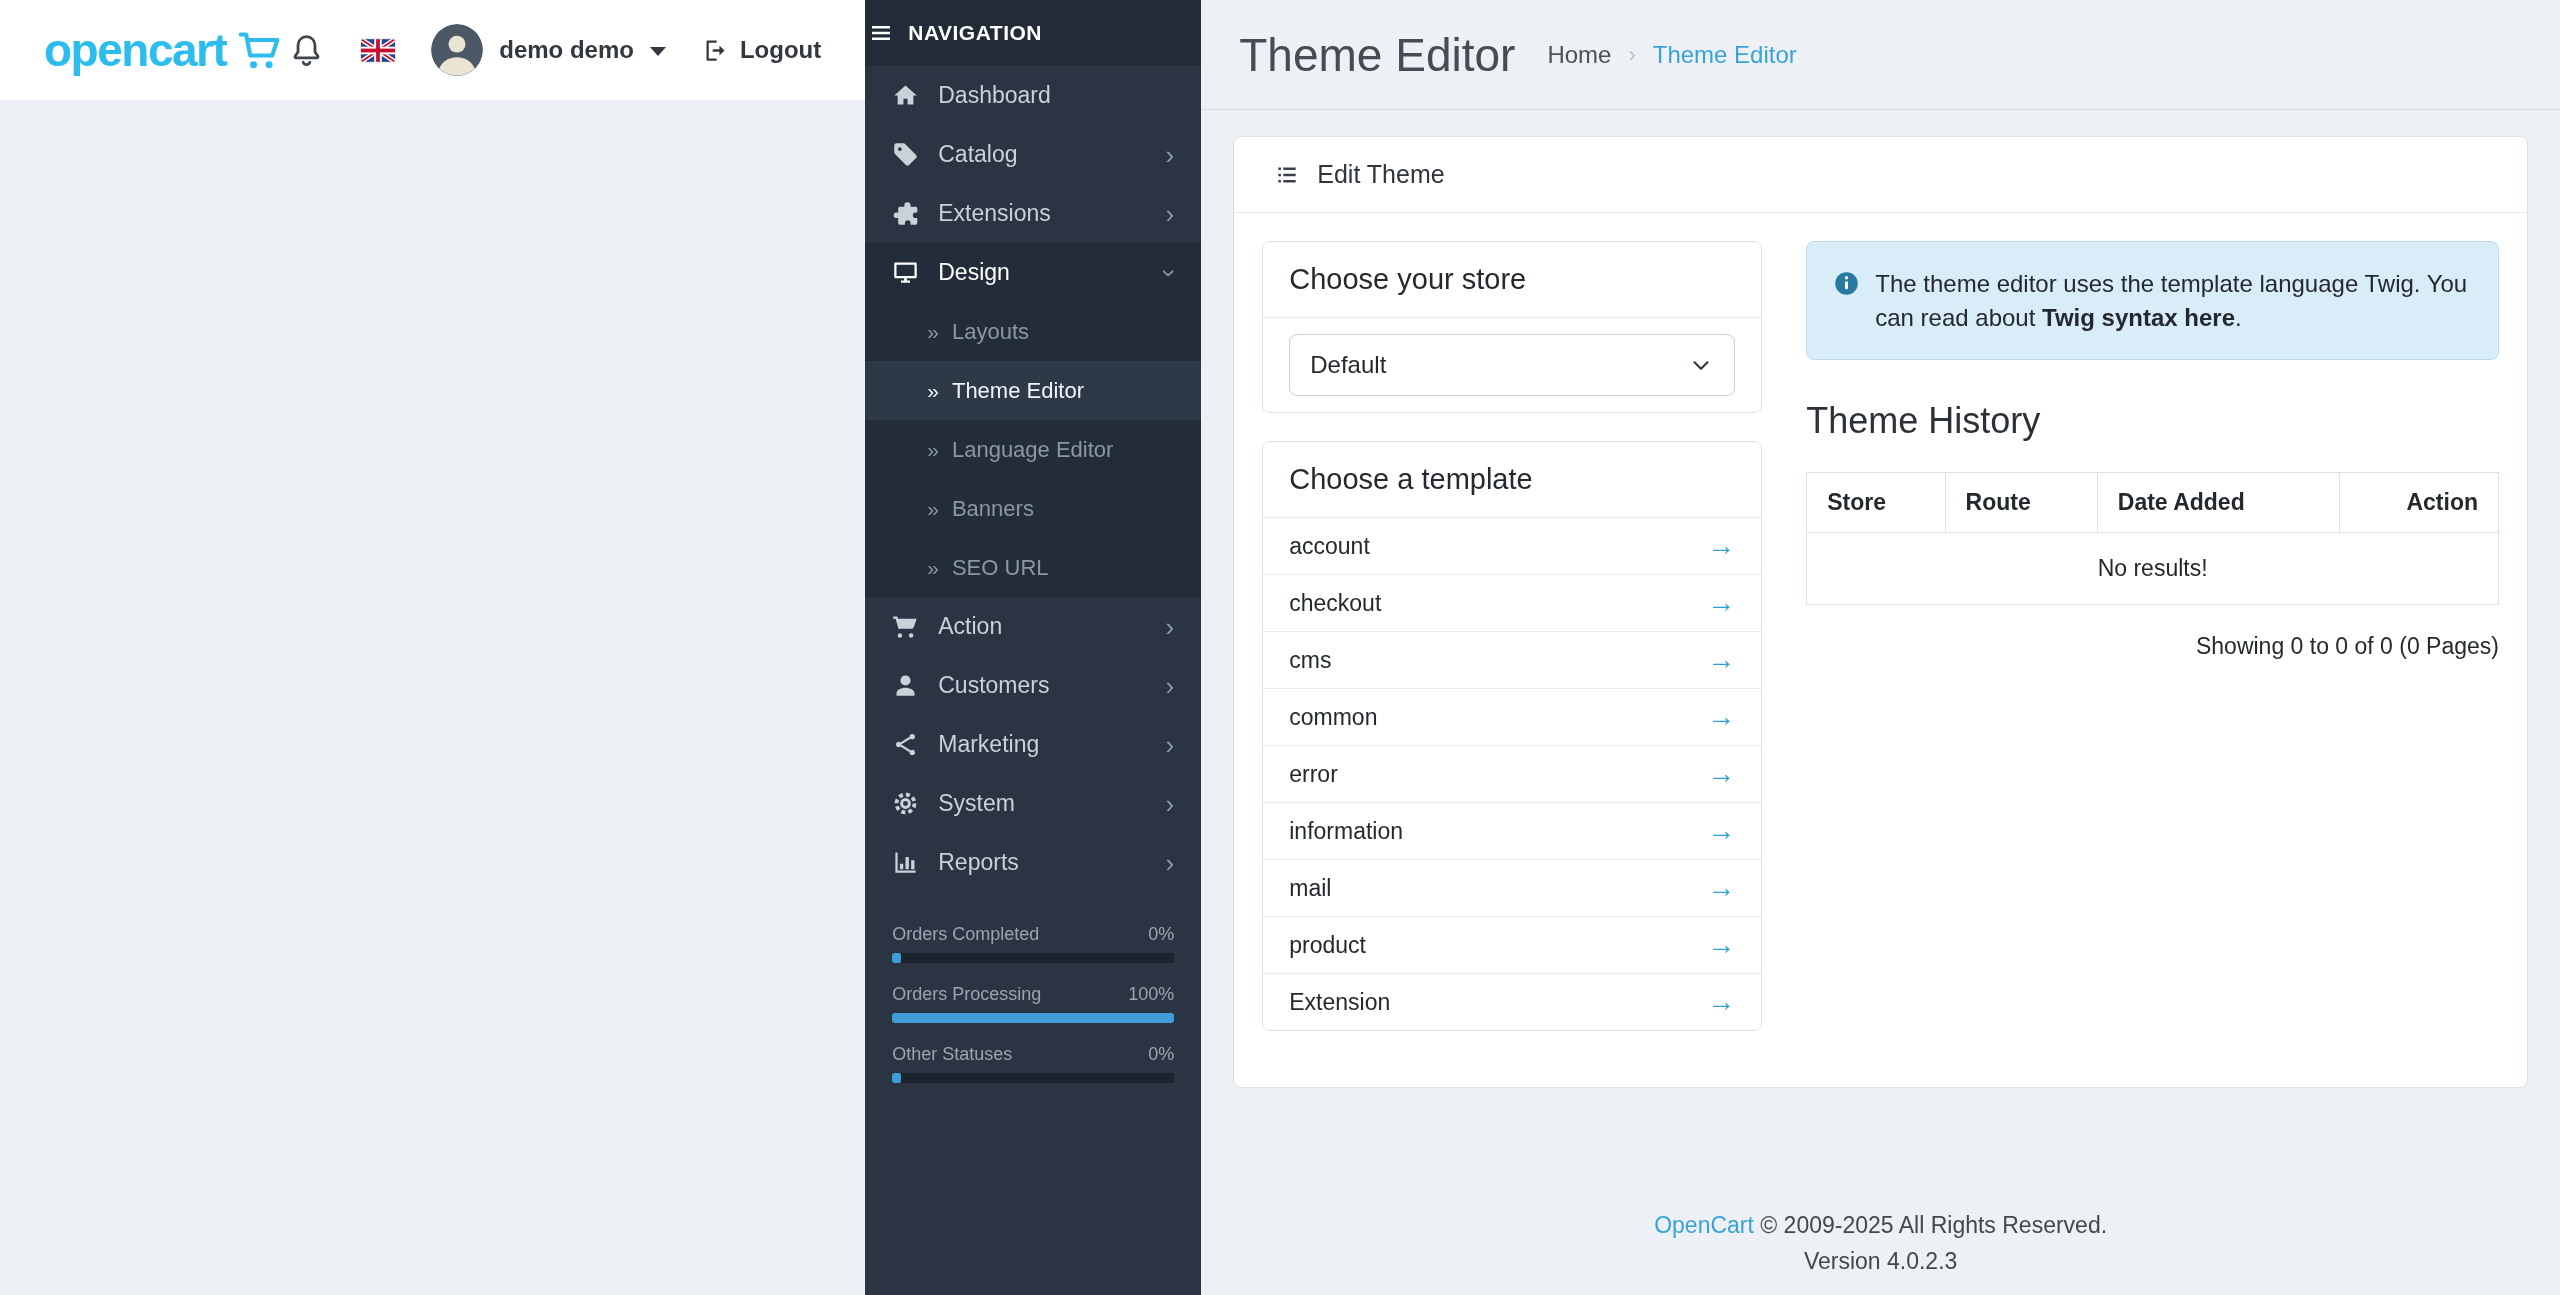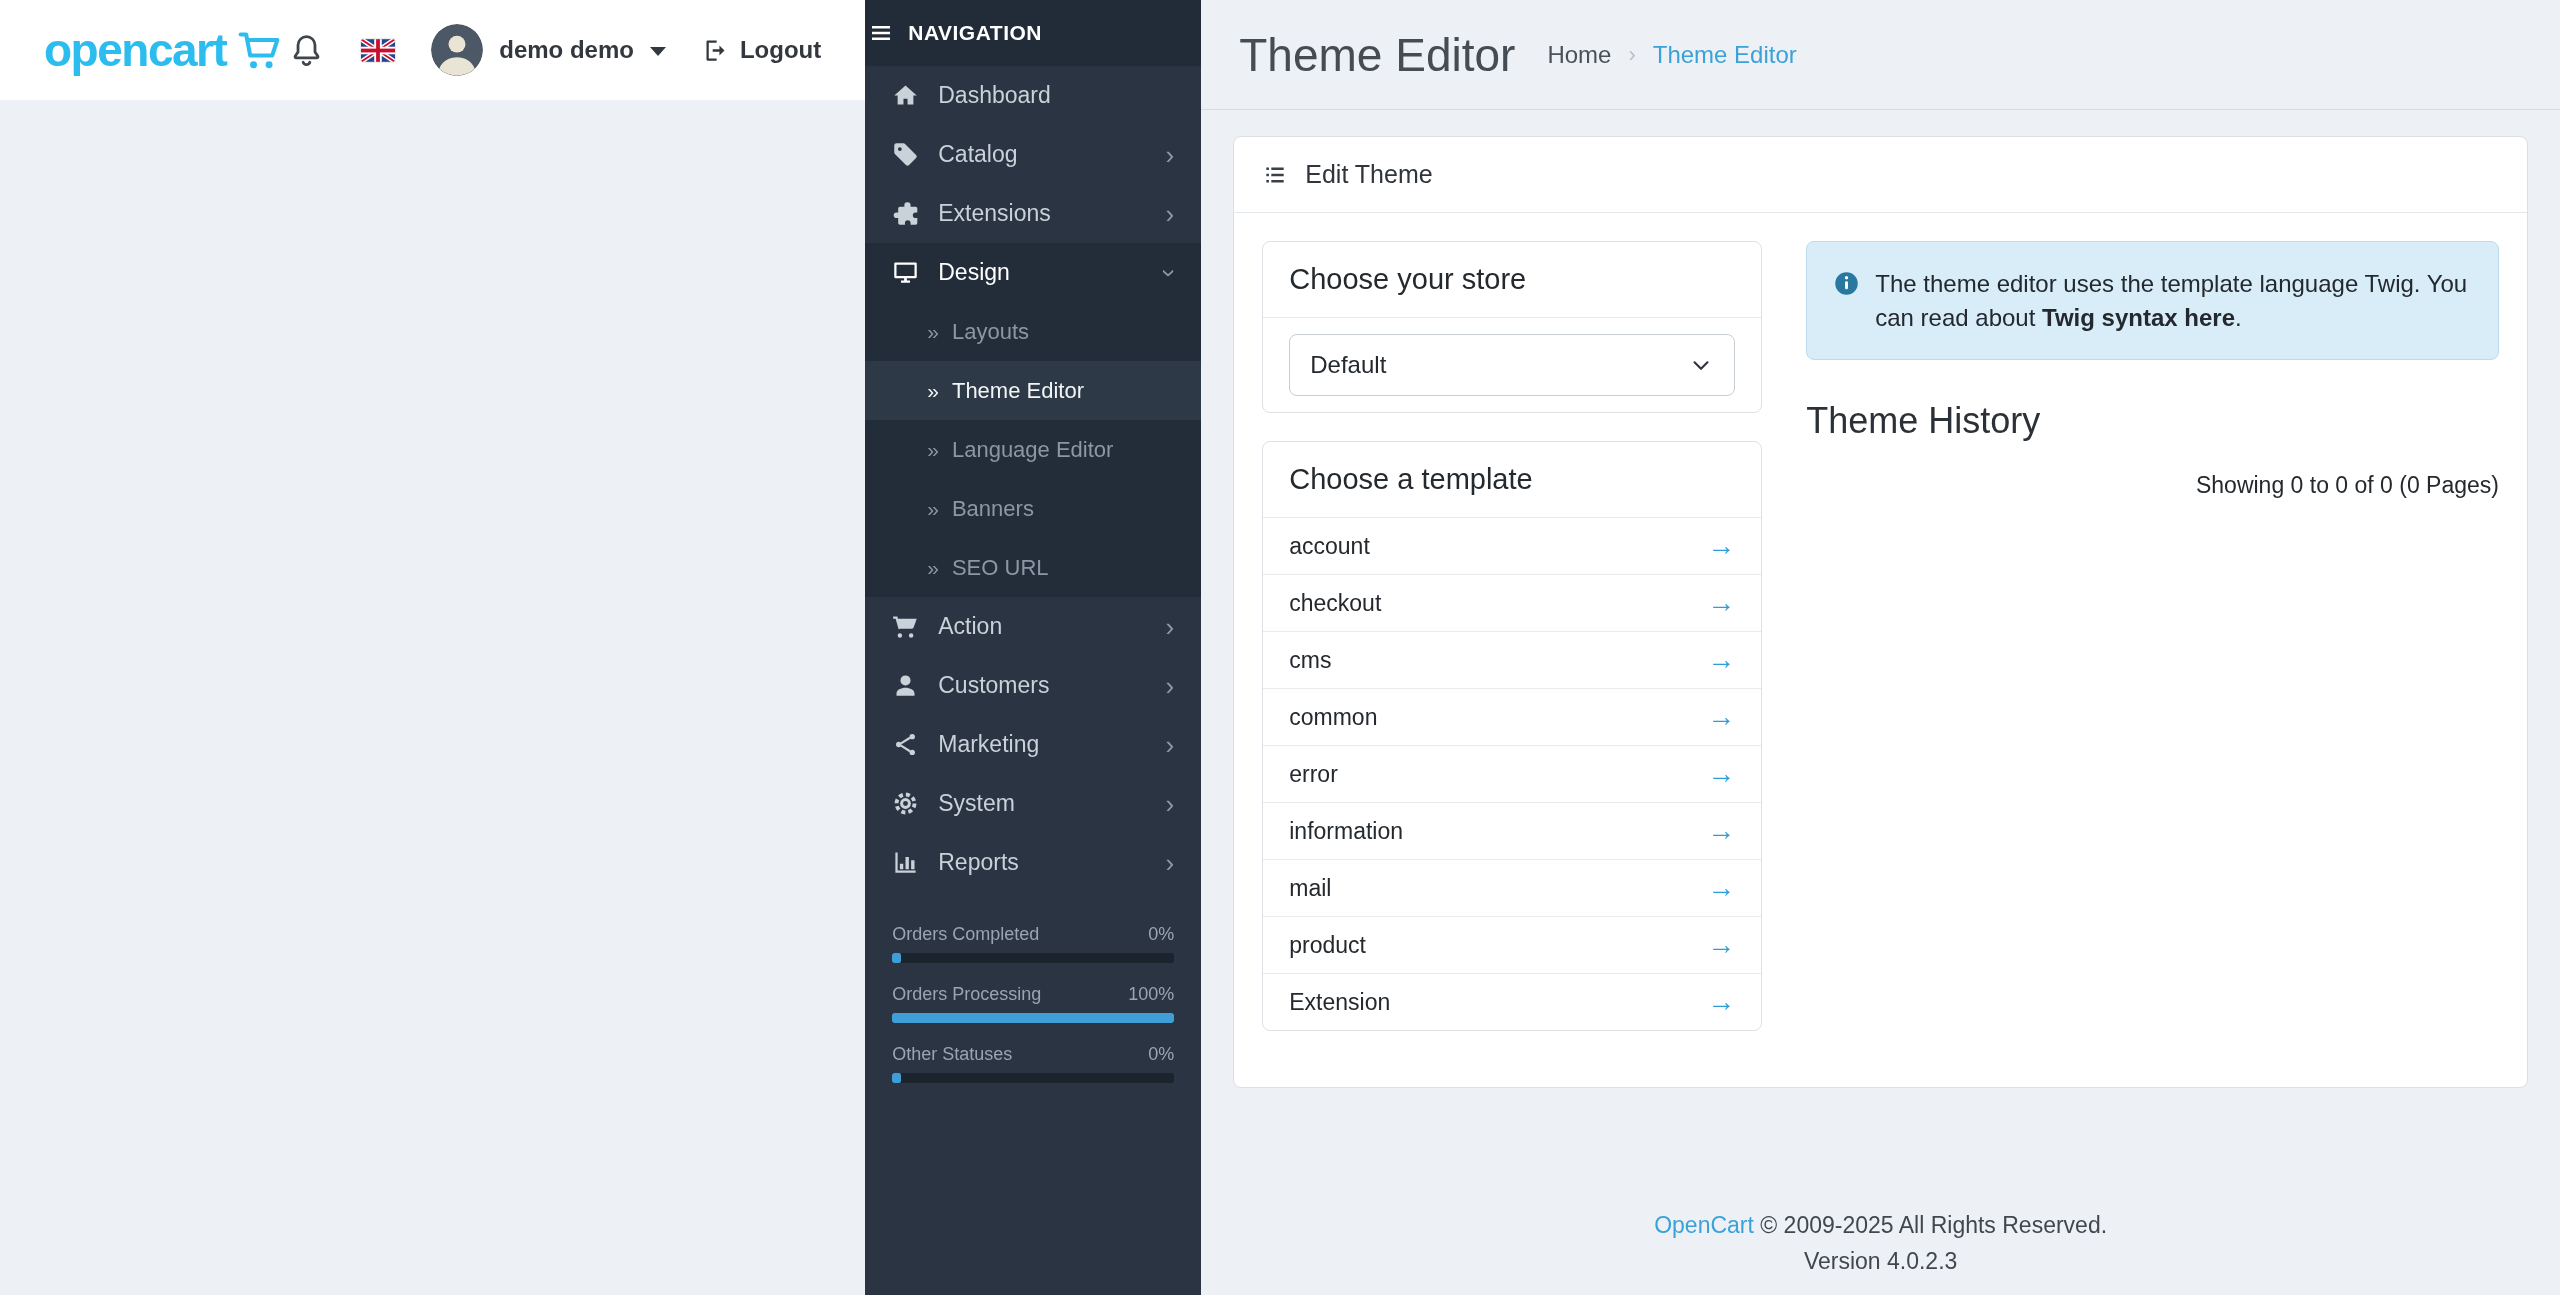--- a/index.html
+++ b/index.html
@@ -53,21 +53,21 @@
   
   .main { flex:1; display:flex; flex-direction:column; min-width:0; }
   .page-head { height:110px; flex:none; display:flex; align-items:center; gap:32px; padding:0 38px; border-bottom:1px solid #d9dde2; }
   .page-title { font-size:46px; font-weight:400; color:#454c54; margin:0; }
   .crumbs { display:flex; align-items:center; gap:17px; font-size:24px; }
   .crumb-home { color:#4b5157; cursor:pointer; text-decoration:none; }
   .crumb-sep { color:#b9bfc6; font-size:22px; }
   .crumb-current { color:#3aa2d8; cursor:pointer; text-decoration:none; }
 
   .card { margin:26px 32px 0; background:#fff; border:1px solid #dbdfe4; border-radius:8px; }
-  .card-head { display:flex; align-items:center; gap:17px; padding:23px 28px; border-bottom:1px solid #e4e7eb; font-size:25px; color:#2f353b; font-weight:500; }
+  .card-head { display:flex; align-items:center; gap:17px; padding:23px 40px; border-bottom:1px solid #e4e7eb; font-size:25px; color:#2f353b; font-weight:500; }
   .card-head svg { width:26px; height:26px; color:#3a4047; }
   .card-body { display:flex; gap:44px; padding:28px; }
 
   .left-col { width:500px; flex:none; }
   .box { border:1px solid #dde1e6; border-radius:8px; margin-bottom:28px; overflow:hidden; background:#fff; }
   .box-head { padding:21px 26px; font-size:29px; font-weight:500; color:#24292e; }
   .box-body { border-top:1px solid #e6e9ec; padding:16px 26px; }
   .select { height:62px; border:1px solid #c7ced4; border-radius:8px; display:flex; align-items:center; justify-content:space-between; padding:0 20px; font-size:24px; color:#24292e; cursor:pointer; background:#fff; }
   .select svg { width:26px; height:26px; }
   .tpl-row { display:flex; align-items:center; justify-content:space-between; padding:0 26px; height:57px; border-top:1px solid #e9ecef; font-size:23px; color:#24292e; cursor:pointer; }
@@ -370,20 +370,35 @@
                 <circle cx="12" cy="6.9" r="1.5" fill="#fff"></circle>
               </svg>
               <span>
                 <span>The theme editor uses the template language Twig. You can read about</span>
                 <b>Twig syntax here</b><span>.</span>
               </span>
             </div>
 
             <h2 class="history-title">Theme History</h2>
 
+            <table class="history">
+              <thead>
+                <tr>
+                  <th style="width:20%">Store</th>
+                  <th style="width:22%">Route</th>
+                  <th style="width:35%">Date Added</th>
+                  <th class="ta-right" style="width:23%">Action</th>
+                </tr>
+              </thead>
+              <tbody>
+                <tr>
+                  <td class="empty" colspan="4">No results!</td>
+                </tr>
+              </tbody>
+            </table>
 
             <div class="paging">Showing 0 to 0 of 0 (0 Pages)</div>
           </div>
 
         </div>
       </div>
 
       <footer class="page-footer">
         <div>
           <a>OpenCart</a>

